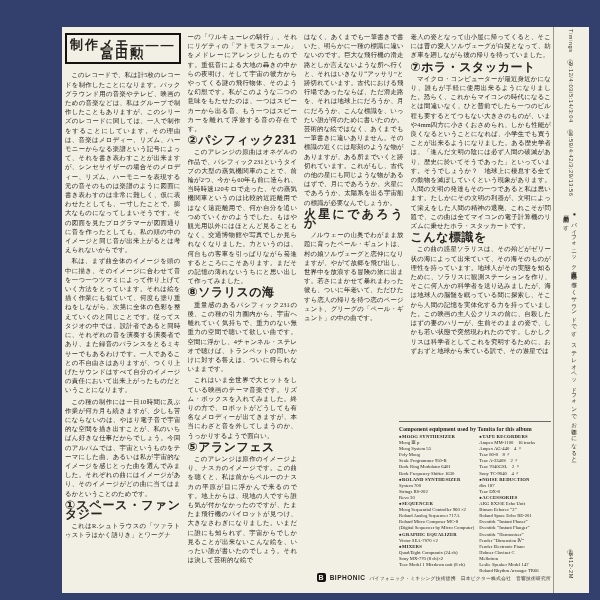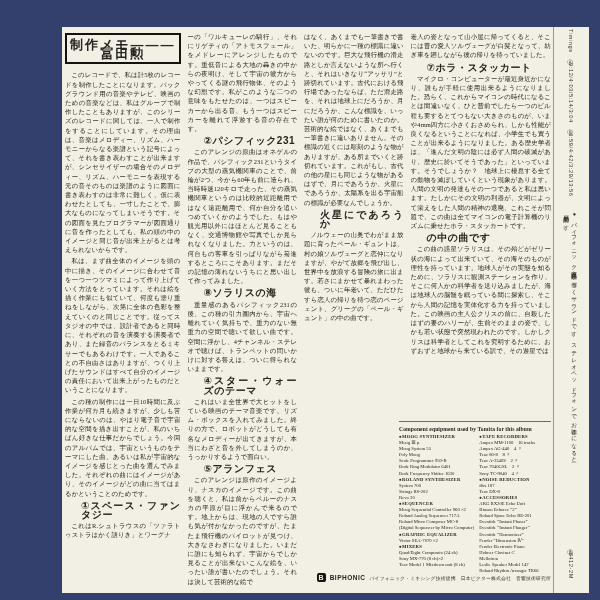--- a/index.html
+++ b/index.html
@@ -17,21 +17,21 @@
   }
   .cols{display:flex;gap:7px;height:100%;}
   .col{overflow:hidden;text-align:justify;}
   .col1{width:116px;}
   .col2{width:110px;}
   .col3{width:100px;}
   .col4{width:141px;position:relative;}
   .body-text{font-size:6.4px;line-height:9.2px;letter-spacing:.1px;}
   .para{margin:0 0 2px 0;text-indent:1em;}
   .para.noindent{text-indent:0;}
-  .sec-head{font-size:10px;font-weight:bold;margin:3px 0 2px 16px;letter-spacing:.5px;
+  .sec-head{font-size:12px;font-weight:bold;margin:3px 0 2px 0;letter-spacing:.5px;
     font-family:"Liberation Sans","DejaVu Sans",sans-serif;}
   .title-box{
     border:2px solid #14120f;padding:5px 2px 4px 2px;margin:1px 0 6px 0;
     text-align:center;font-size:13px;font-weight:bold;letter-spacing:2px;
     font-family:"Liberation Sans","DejaVu Sans",sans-serif;
   }
   
   .equipment{
     position:absolute;right:0;bottom:20px;width:152px;height:142px;
     background:#f2efe5;border-top:1px solid #6b6a63;padding-top:3px;
@@ -86,37 +86,36 @@
         <div class="sec-head">①スペース・ファンタジー</div>
         <p class="para">これはR.シュトラウスの「ツァラトゥストラはかく語りき」とワーグナ</p>
       </div>
 
       <div class="col col2 body-text">
         <p class="para noindent">ーの「ワルキューレの騎行」、それにリゲティの「アトモスフェール」をメドレーにアレンジしたものです。重低音による大地の轟きの中からの夜明け、そして宇宙の彼方からやってくる謎の飛行物体、そのような幻想です。私がこのような二つの意味をもたせたのは、一つはスピーカーから出る音、もう一つはスピーカーを離れて浮遊する音の存在です。</p>
         <div class="sec-head">②パシフィック231</div>
         <p class="para">このアレンジの原曲はオネゲルの作品で、パシフィック231というタイプの大型の蒸気機関車のことで、前輪が2つ、今から60年も前に造られ、当時時速120キロで走った、その蒸気機関車というのは比較的近距離用ではなく遠距離用で、何か自分を追いつめていくかのようでした。もはや観光用以外にはほとんど見ることもなく、交通博物館や写真でしか見られなくなりました。力というのは、何台もの客車を引っぱりながら驀進するところにこそあります。まだその記憶の薄れないうちにと思い出して作ってみました。</p>
         <div class="sec-head">⑧ソラリスの海</div>
         <p class="para">重量感のあるパシフィック231の後、この種の引力圏内から、宇宙へ離れていく気持ちで、重力のない無重力の空間で聴いて欲しい曲です。空間に浮かし、4チャンネル・ステレオで聴けば、トランペットの問いかけに対する答えは、ついに得られないままです。</p>
-        <div class="sec-head">④スター・ウォーズのテーマ</div>
         <p class="para">これはいま全世界で大ヒットをしている映画のテーマ音楽です。リズム・ボックスを入れてみました。終りの方で、ロボットがどうしても有名なメロディーが出てきますが、本当にわざと音を外してしまうのか、うっかりするようで面白い。</p>
         <div class="sec-head">⑤アランフェス</div>
         <p class="para">このアレンジは原作のイメージより、ナスカのイメージです。この曲を聴くと、私は前からペルーのナスカの平原が目に浮かんで来るのです。地上からは、現地の人ですら誰も気が付かなかったのですが、たまたま飛行機のパイロットが見つけ、大きなさわぎになりました。いまだに誰にも知られず、宇宙からでしか見ることが出来ないこんな絵を、いったい誰が書いたのでしょう。それは決して芸術的な絵で</p>
       </div>
 
       <div class="col col3 body-text">
         <p class="para noindent">はなく、あくまでも一筆書きで書いた、明らかに一種の標識に違いないのです。巨大な飛行機の滑走路としか言えないような所へ行くと、それはいきなり“アッサリ”と跡切れています。古代における飛行場であったならば、ただ滑走路を、それは地球上にだろうか、月にだろうか、こんな標識を、いったい誰が何のために書いたのか。芸術的な絵ではなく、あくまでも一筆書きに違いありません。その標識の近くには彫刻のような物がありますが、ある所までいくと跡切れています。これがもし、古代の他の星にも同じような物があるはずで、月にであろうか、火星にであろうか、太陽系を出る宇宙船の標識が必要なんでしょうか。</p>
         <div class="sec-head">火星にであろうか</div>
         <p class="para">ノルウェーの山奥でわがまま放題に育ったペール・ギュントは、村の娘ソルヴェーグと恋仲になりますが、やがて故郷を飛び出し、世界中を放浪する冒険の旅に出ます。若さにまかせて暴れまわった彼も、ついに年老いて、ただひたすら恋人の帰りを待つ恋のページェント、グリーグの「ペール・ギュント」の中の曲です。</p>
       </div>
 
       <div class="col col4 body-text">
         <p class="para noindent">老人の姿となって山小屋に帰ってくると、そこには昔の愛人ソルヴェーグが白髪となって、紡ぎ車を廻しながら彼の帰りを待っていました。</p>
         <div class="sec-head">⑦ホラ・スタッカート</div>
         <p class="para">マイクロ・コンピューターが最近身近かになり、誰もが手軽に使用出来るようになりました。恐らく、これからマイコンの時代になることは間違いなく、ひと昔前でしたら一つのビル程も要するとてつもない大きさのものが、いまや4mm四方に小さくおさめられ、しかも性能が良くなるということになれば、小学生でも買うことが出来るようになりました。ある歴史学者は、「進んだ文明の陰には必ず人間の破滅があり、歴史に於いてそうであった」といっています。そうでしょうか？　地球上に棲息する全ての動物を滅ぼしていくという現象があります。人間の文明の発達もその一つであると私は思います。たしかにその文明の利器が、文明によって栄えをした人間の精神の退廃、これこそが問題で、この曲は全てマイコンの電子計算機のリズムに乗せたホラ・スタッカートです。</p>
-        <div class="sec-head">の中の曲です</div>
+        <div class="sec-head">こんな標識を</div>
         <p class="para">この曲の惑星ソラリスは、その殆どがゼリー状の海によって出来ていて、その海そのものが理性を持っています。地球人がその実態を知るために、ソラリスに観測ステーションを作り、そこに何人かの科学者を送り込みましたが、海は地球人の脳髄を眠っている間に探索し、そこから人間の記憶を実体化する力を持っていました。この映画の主人公クリスの前に、自殺したはずの妻のハリーが、生前そのままの姿で、しかも若い状態で突然現われたのです。しかしクリスは科学者としてこれを究明するために、おずおずと地球から来ている訳で、その遊星では</p>
       </div>
 
     </div>
 
     <div class="equipment">
       <div class="eq-head">Component equipment used by Tomita for this album</div>
       <div class="eq-cols">
         <div class="eq-col">
             <div class="eq-line eq-cat">●MOOG SYNTHESIZER</div>

